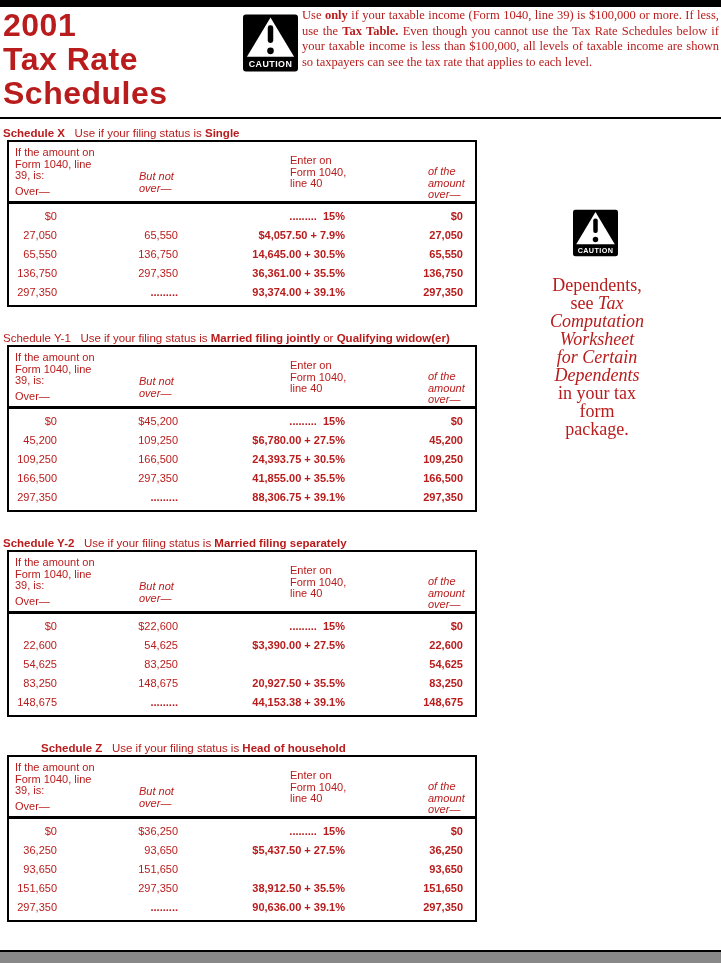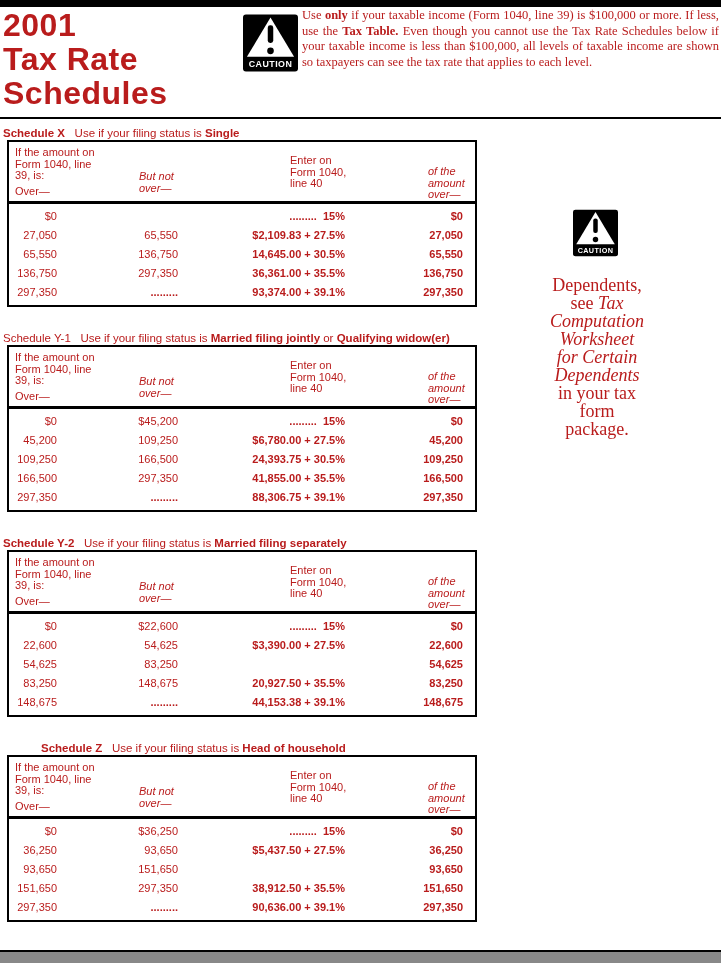--- a/index.html
+++ b/index.html
@@ -93,21 +93,21 @@
           <div class="thead-rule"></div>
           <div class="tbody">
             <div class="trow">
               <span class="cell c1">$0</span>
               <span class="cell c3">.........  15%</span>
               <span class="cell c4">$0</span>
             </div>
             <div class="trow">
               <span class="cell c1">27,050</span>
               <span class="cell c2">65,550</span>
-              <span class="cell c3">$2,109.83 + 27.5%</span>
+              <span class="cell c3">$4,057.50 + 7.9%</span>
               <span class="cell c4">27,050</span>
             </div>
             <div class="trow">
               <span class="cell c1">65,550</span>
               <span class="cell c2">136,750</span>
               <span class="cell c3">14,645.00 + 30.5%</span>
               <span class="cell c4">65,550</span>
             </div>
             <div class="trow">
               <span class="cell c1">136,750</span>

